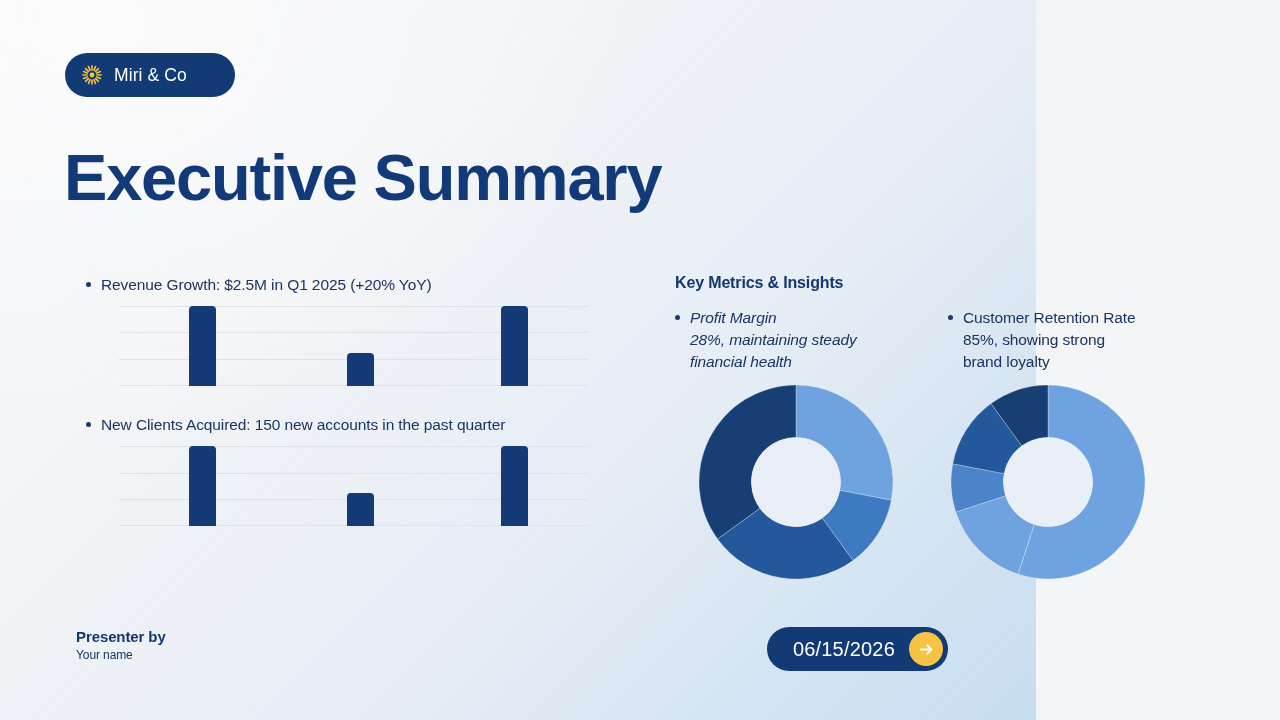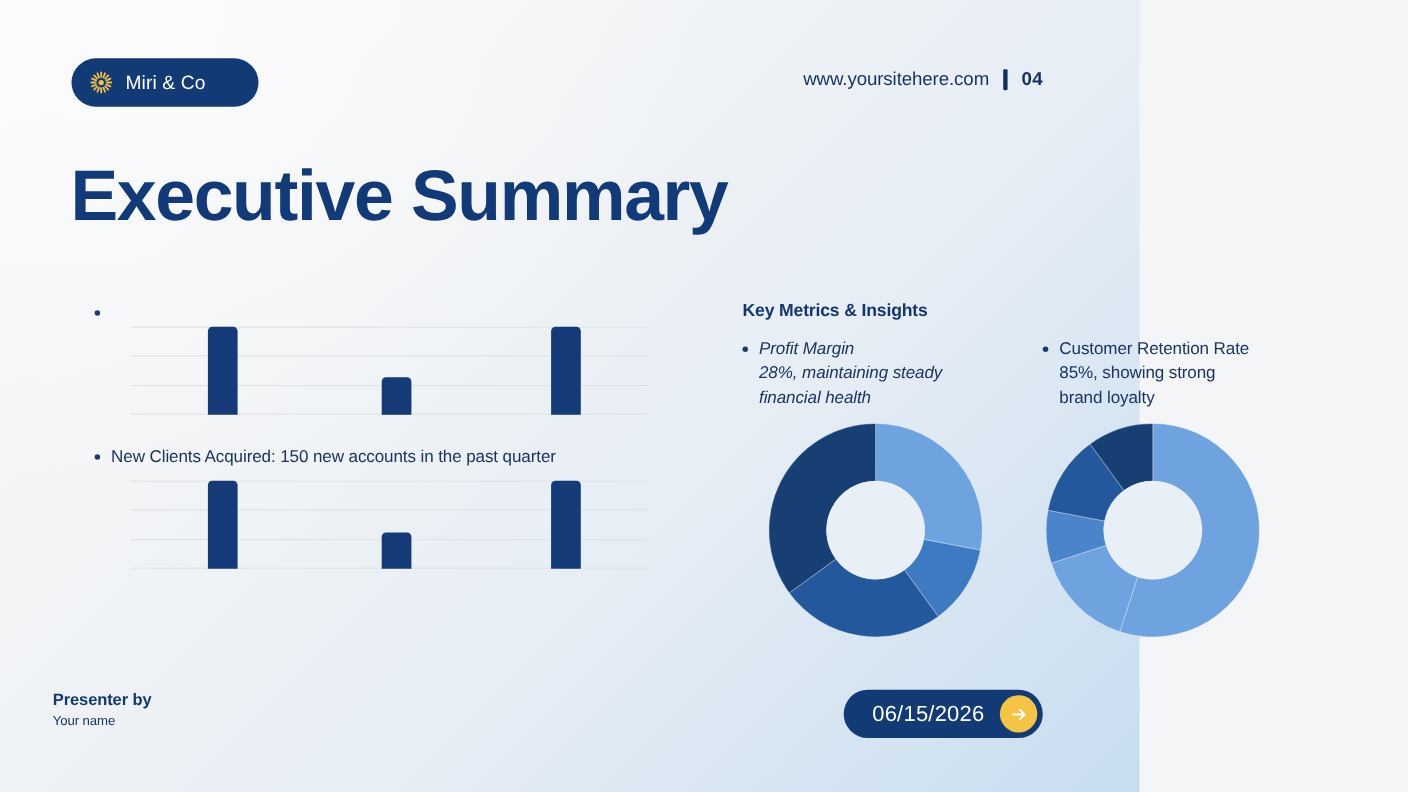--- a/index.html
+++ b/index.html
@@ -79,21 +79,21 @@
   }
   .bar-chart .bars { position:absolute; inset:0; }
   .bar-chart .bar {
     position:absolute; bottom:0;
     background:#143a77;
     border-radius:4px 4px 0 0;
   }
   .donut { position:absolute; }
 
   
-  .presenter { position:absolute; left:48px; top:628px; }
+  .presenter { position:absolute; left:76px; top:628px; }
   .presenter-label {
     font-size:15px; font-weight:700; color:#13376f; letter-spacing:-.1px;
   }
   .presenter-name {
     font-size:12px; color:#1b3461; margin-top:3px; letter-spacing:-.1px;
   }
 
   .date-pill {
     position:absolute; right:88px; top:627px;
     height:44px; background:#123a75; border-radius:22px;
@@ -132,32 +132,28 @@
             <rect x="11.1" y="1.2" width="1.8" height="6.2" rx="0.9" transform="rotate(292.5 12 12)"></rect>
             <rect x="11.1" y="1.2" width="1.8" height="6.2" rx="0.9" transform="rotate(315 12 12)"></rect>
             <rect x="11.1" y="1.2" width="1.8" height="6.2" rx="0.9" transform="rotate(337.5 12 12)"></rect>
             <circle cx="12" cy="12" r="2.6" fill="#f3c040"></circle>
           </g>
       </g>
     </svg>
     <span class="logo-text">Miri &amp; Co</span>
   </div>
 
-  <div class="header-right">
-    <span class="site-url">www.yoursitehere.com</span>
-    <span class="hdr-divider"></span>
-    <span class="page-num">04</span>
-  </div>
 
   <h1 class="page-title">Executive Summary</h1>
 
   <div class="col-left">
 
     <div class="bullet-row">
       <span class="bullet-dot"></span>
+      <span class="bullet-text">Revenue Growth: $2.5M in Q1 2025 (+20% YoY)</span>
     </div>
 
     <div class="bar-chart" id="bars-0">
       <div class="glines">
           <i style="top: 0px;"></i>
           <i style="top: 26.3333px;"></i>
           <i style="top: 52.6667px;"></i>
           <i style="top: 79px;"></i>
         </div>
       <div class="bars">

